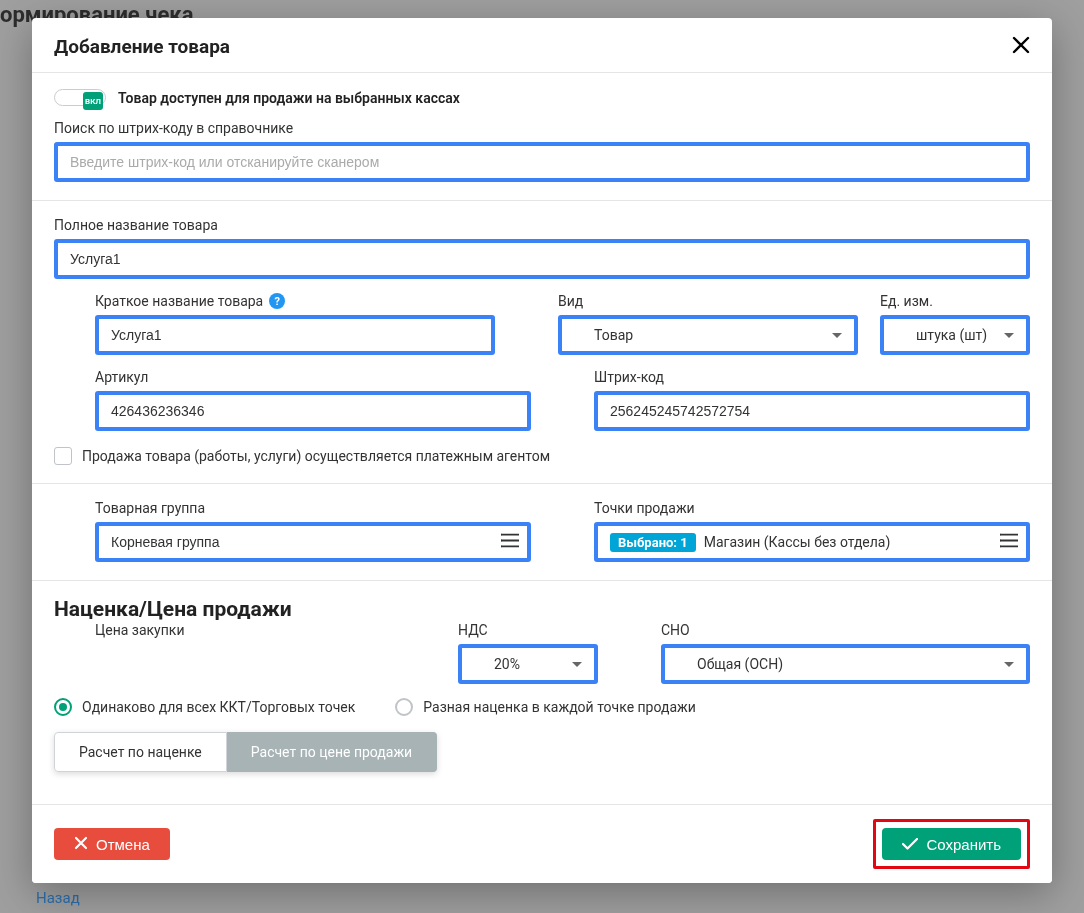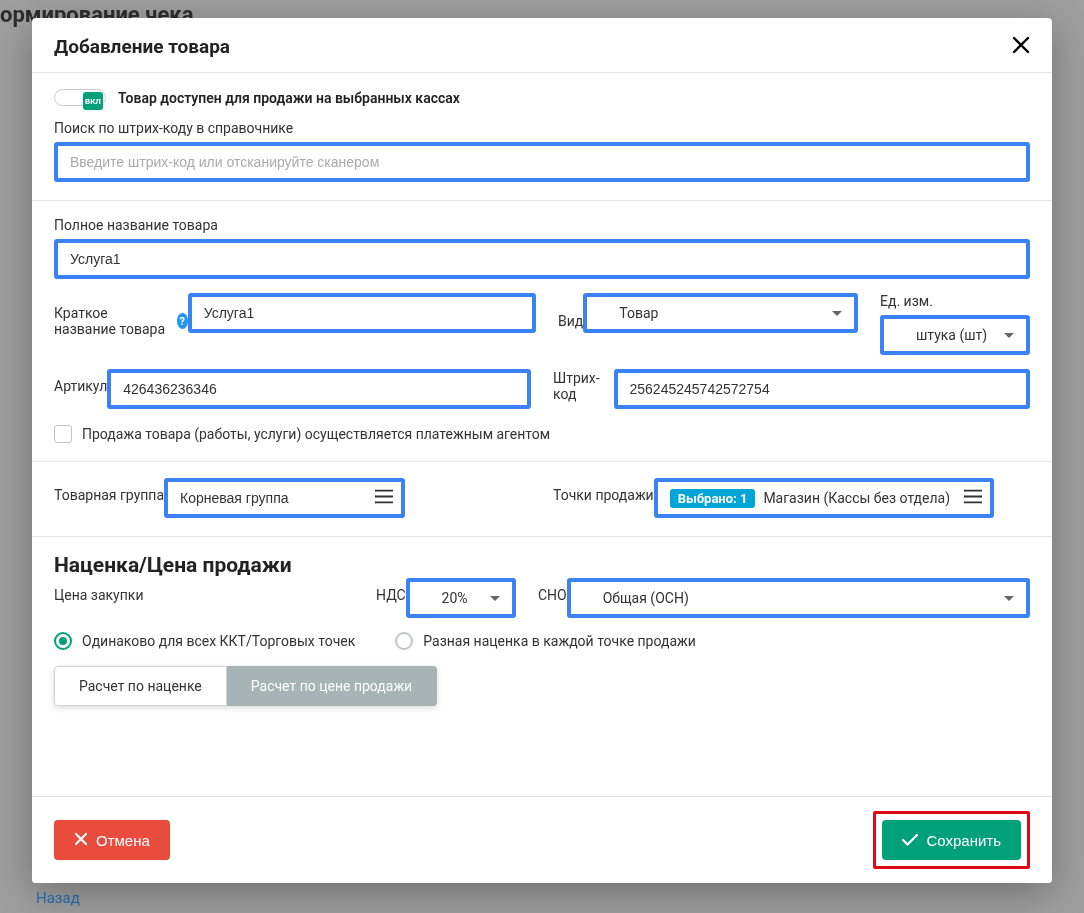--- a/index.html
+++ b/index.html
@@ -158,21 +158,21 @@
   .caret {
     width: 0; height: 0;
     border-left: 5px solid transparent;
     border-right: 5px solid transparent;
     border-top: 5px solid #666;
   }
   .row {
     display: flex;
     gap: 22px;
   }
-  .col { flex: 1; display:flex; flex-direction:row; }
+  .col { flex: 1; display:flex; flex-direction:column;margin-left:41px; }
   .col-narrow { width: 150px; display:flex; flex-direction:column;}
   .checkbox-row {
     display: flex;
     align-items: center;
     gap: 10px;
     margin-top: 16px;
   }
   .checkbox {
     width: 18px;
     height: 18px;
@@ -250,21 +250,21 @@
   }
   .modal-footer {
     padding: 14px 22px;
     border-top: 1px solid #e5e5e5;
     display: flex;
     justify-content: space-between;
     align-items: center;
     background: #fff;
   }
   .btn {
-    height: 40px;
+    height: 32px;
     padding: 4px 20px;
     border-radius: 4px;
     font-size: 15px;
     font-weight: 500;
     display: inline-flex;
     align-items: center;
     gap: 8px;
     cursor: pointer;
     border: none;
   }

